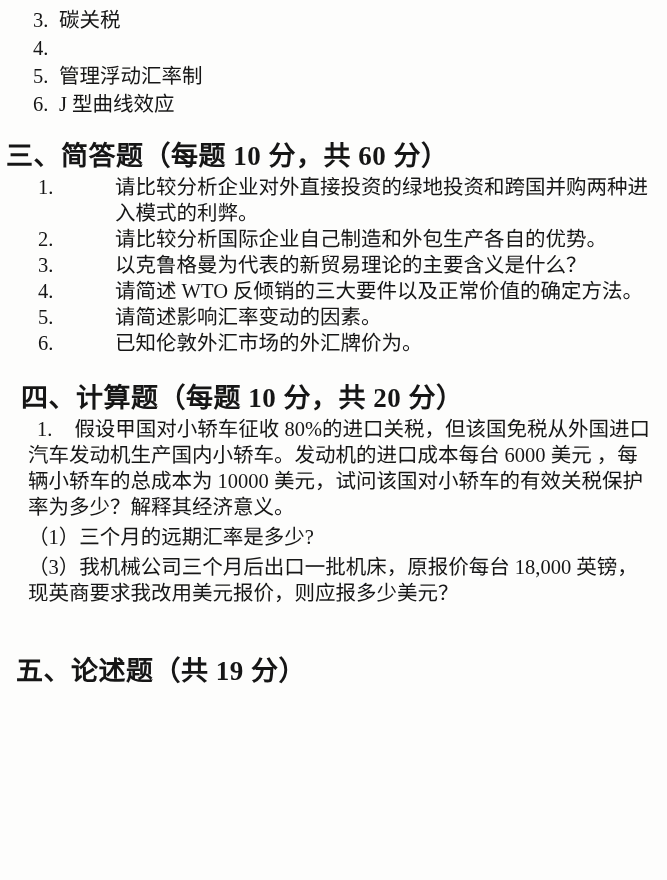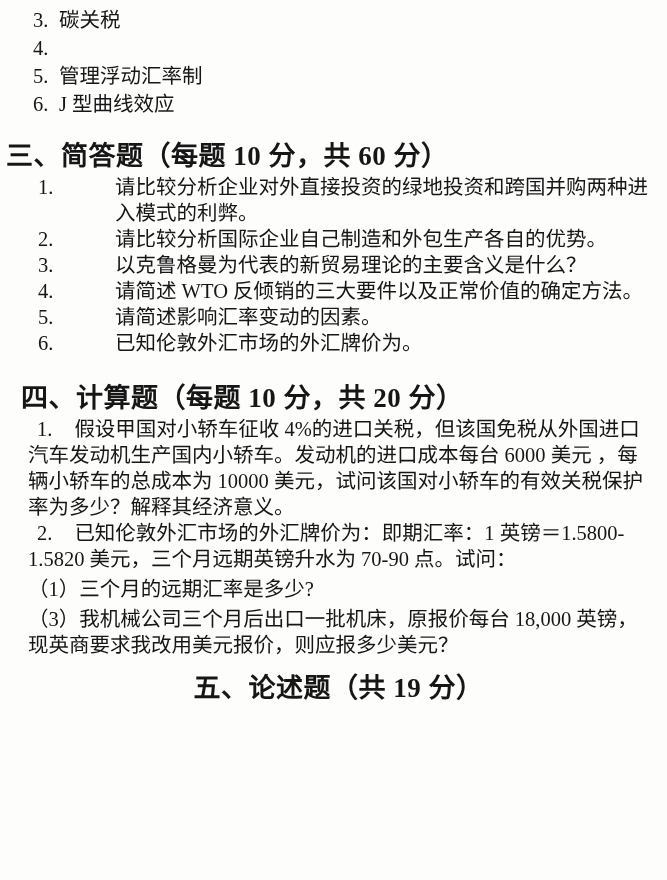--- a/index.html
+++ b/index.html
@@ -37,21 +37,21 @@
   
   .sec-heading {
     margin: 0;
     font-size: 27px;
     font-weight: 700;
     line-height: 28px;
     letter-spacing: 0.5px;
   }
   .sec-heading.h-short  { margin: 24px 0 4px 6px; }
   .sec-heading.h-calc   { margin: 28px 0 4px 21px; }
-  .sec-heading.h-essay  { margin: 16px 0 4px 16px; text-align: center; }
+  .sec-heading.h-essay  { margin: 51px 0 4px 16px; }
   
   .q-list { margin: 0; padding: 0; }
   .q-item {
     display: flex;
     margin: 0 4px 0 38px;
   }
   .q-item .num {
     flex: none;
     width: 30px;
   }
@@ -119,21 +119,20 @@
       <span class="txt">请简述影响汇率变动的因素。</span>
     </div>
     <div class="q-item">
       <span class="num">6.</span>
       <span class="txt">已知伦敦外汇市场的外汇牌价为。</span>
     </div>
   </div>
 
   <h2 class="sec-heading h-calc">四、计算题（每题 10 分，共 20 分）</h2>
   <div>
-    <p class="calc-para"><span class="pnum">1.</span><span>假设甲国对小轿车征收 4%的进口关税，但该国免税从外国进口汽车发动机生产国内小轿车。发动机的进口成本每台 6000 美元 ，每辆小轿车的总成本为 10000 美元，试问该国对小轿车的有效关税保护率为多少？解释其经济意义。</span></p>
-    <p class="calc-para"><span class="pnum">2.</span><span>已知伦敦外汇市场的外汇牌价为：即期汇率：1 英镑＝1.5800-1.5820 美元，三个月远期英镑升水为 70-90 点。试问：</span></p>
+    <p class="calc-para"><span class="pnum">1.</span><span>假设甲国对小轿车征收 80%的进口关税，但该国免税从外国进口汽车发动机生产国内小轿车。发动机的进口成本每台 6000 美元 ，每辆小轿车的总成本为 10000 美元，试问该国对小轿车的有效关税保护率为多少？解释其经济意义。</span></p>
     <p class="sub-q">（1）三个月的远期汇率是多少?</p>
     <p class="sub-q">（3）我机械公司三个月后出口一批机床，原报价每台 18,000 英镑，现英商要求我改用美元报价，则应报多少美元？</p>
   </div>
 
   <h2 class="sec-heading h-essay">五、论述题（共 19 分）</h2>
 
 </div>
 
 </body></html>

